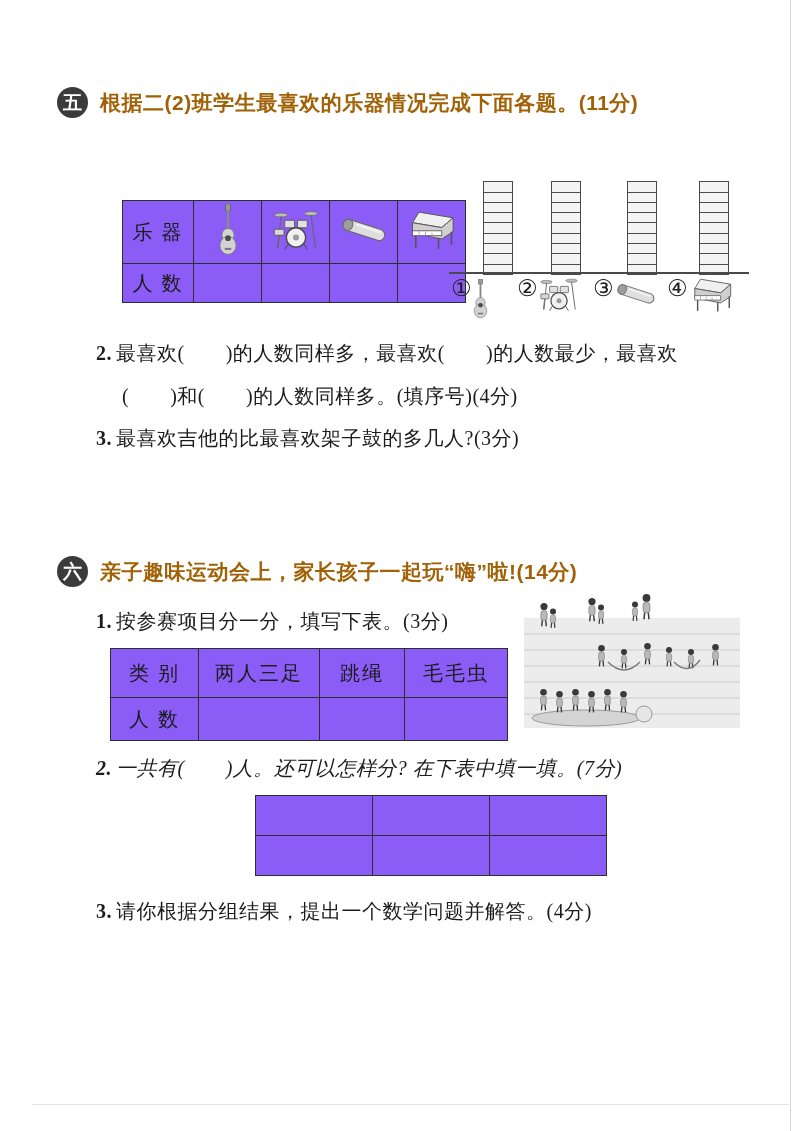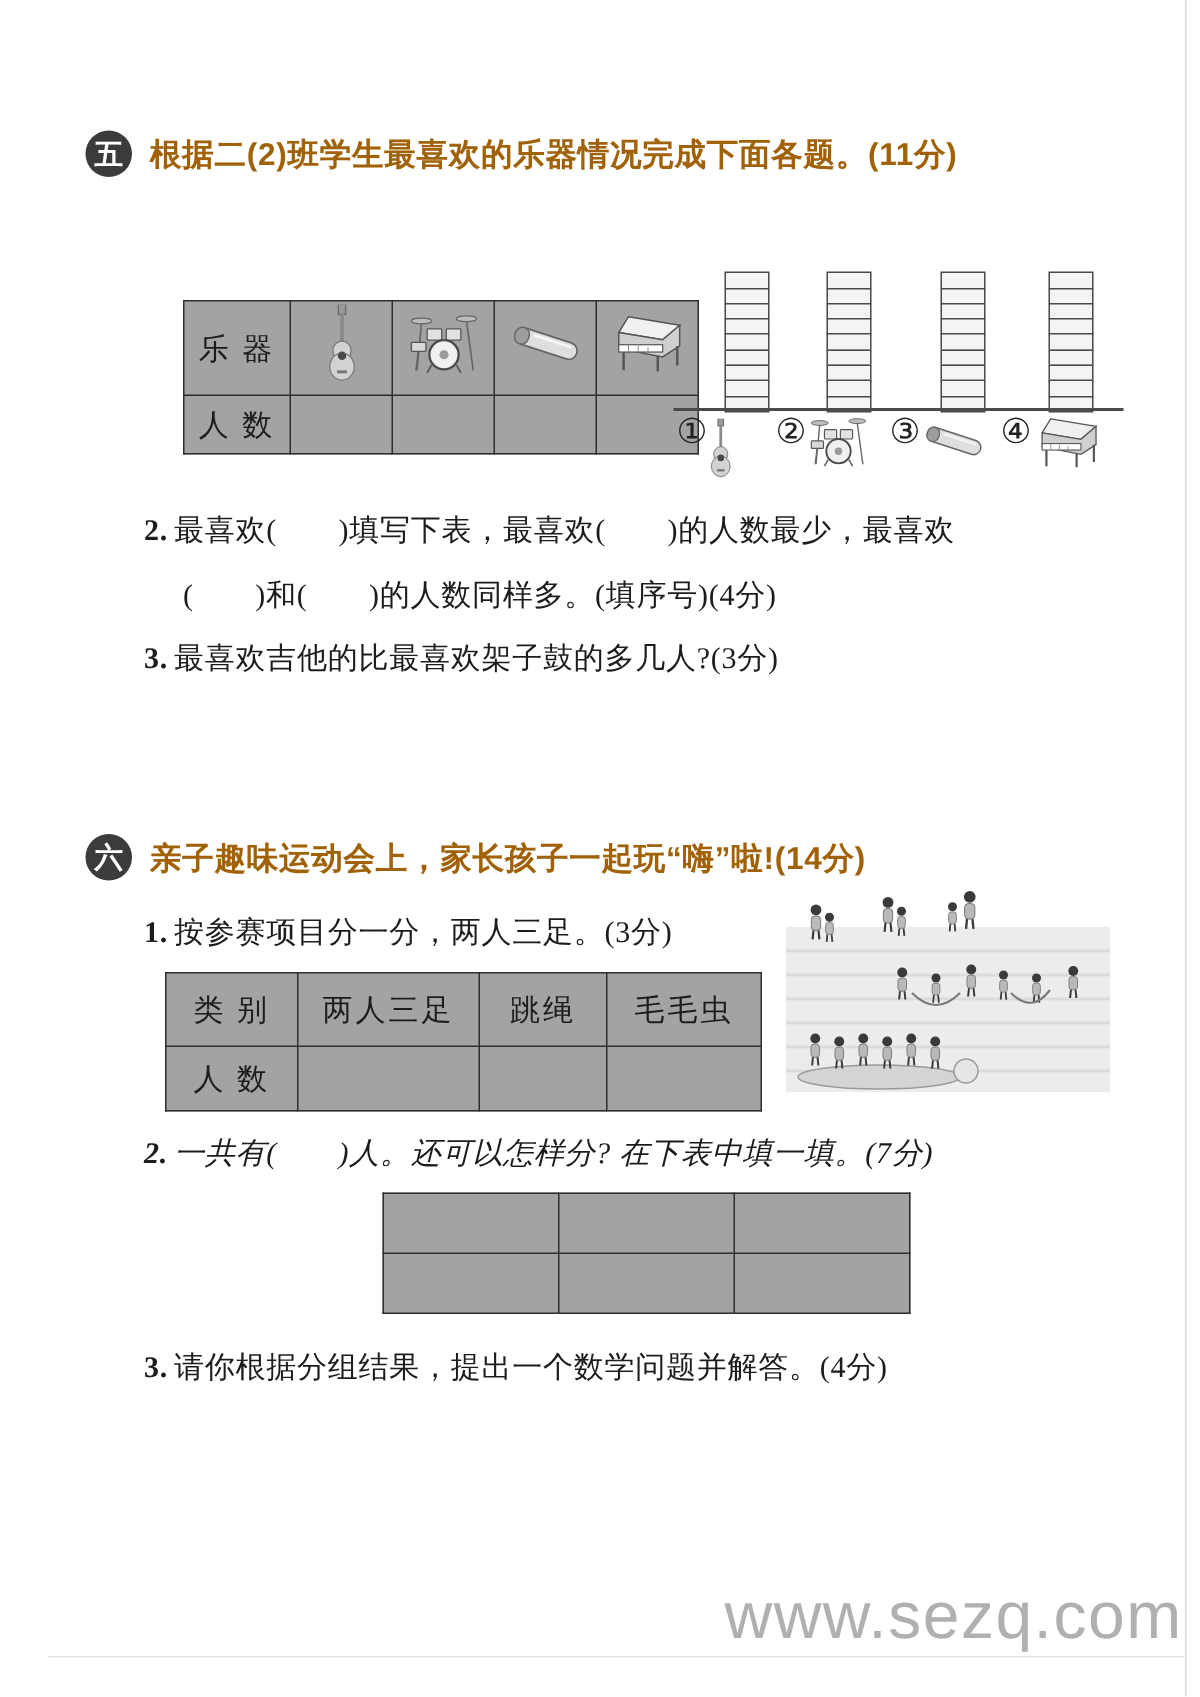--- a/index.html
+++ b/index.html
@@ -20,21 +20,21 @@
     letter-spacing:0.5px; white-space:nowrap;
   }
   
   .q{font-size:20px; white-space:nowrap; letter-spacing:0.5px;}
   .qnum{font-weight:bold; font-family:"Liberation Serif",serif; margin-right:4px;}
   .square-glyph{
     display:inline-block; width:20px; height:11px; border:1.6px solid #333;
     vertical-align:-1px; margin:0 2px; background:#fff;
   }
   
-  table.sheet{border-collapse:collapse; background:#a3a3a3;}
+  table.sheet{border-collapse:collapse; background:#8b5cf6;}
   table.sheet td{border:1.6px solid #2e2e2e; text-align:center; vertical-align:middle; font-size:20px; letter-spacing:2px;}
   table.t1 td{height:60px;}
   table.t1 tr.r2 td{height:36px;}
   table.t1 td.c0{width:68px;}
   table.t1 td.ci{width:65px;}
   table.t2 td.h0{width:85px;} table.t2 td.h1{width:118px;} table.t2 td.h2{width:82px;} table.t2 td.h3{width:100px;}
   table.t2 tr.r1 td{height:46px;} table.t2 tr.r2 td{height:40px;}
   table.t3 td{width:114px;} table.t3 tr td{height:37px;}
   
   .chart{width:300px; height:140px;}
@@ -219,37 +219,37 @@
     </div>
     <div class="plabel pl-3">
       <span class="circnum">④</span>
       <svg width="46" height="36">
           <use href="#icon-piano"></use>
         </svg>
     </div>
   </div>
 
   <div class="abs q" style="left:96px; top:340px;">
-    <span class="qnum">2.</span><span>最喜欢(　　)填写下表，最喜欢(　　)的人数最少，最喜欢</span>
+    <span class="qnum">2.</span><span>最喜欢(　　)的人数同样多，最喜欢(　　)的人数最少，最喜欢</span>
   </div>
   <div class="abs q" style="left:122px; top:383px;">
     <span>(　　)和(　　)的人数同样多。(填序号)(4分)</span>
   </div>
 
   <div class="abs q" style="left:96px; top:425px;">
     <span class="qnum">3.</span><span>最喜欢吉他的比最喜欢架子鼓的多几人?(3分)</span>
   </div>
 
   <div class="abs sec-header" style="left:57px; top:556px;">
     <span class="badge">六</span>
     <span class="sec-title">亲子趣味运动会上，家长孩子一起玩“嗨”啦!(14分)</span>
   </div>
 
   <div class="abs q" style="left:96px; top:608px;">
-    <span class="qnum">1.</span><span>按参赛项目分一分，两人三足。(3分)</span>
+    <span class="qnum">1.</span><span>按参赛项目分一分，填写下表。(3分)</span>
   </div>
 
   <svg class="abs" style="left:524px; top:592px;" width="216" height="140">
     <rect x="0" y="26" width="216" height="110" fill="#ececec"></rect>
     <line x1="0" y1="42" x2="216" y2="42" stroke="#dcdcdc" stroke-width="2"></line>
     <line x1="0" y1="58" x2="216" y2="58" stroke="#dcdcdc" stroke-width="2"></line>
     <line x1="0" y1="74" x2="216" y2="74" stroke="#dcdcdc" stroke-width="2"></line>
     <line x1="0" y1="90" x2="216" y2="90" stroke="#dcdcdc" stroke-width="2"></line>
     <line x1="0" y1="106" x2="216" y2="106" stroke="#dcdcdc" stroke-width="2"></line>
     <line x1="0" y1="122" x2="216" y2="122" stroke="#dcdcdc" stroke-width="2"></line>
@@ -313,17 +313,16 @@
       <td></td>
       <td></td>
     </tr>
   </tbody>
     </table>
 
   <div class="abs q" style="left:96px; top:898px;">
     <span class="qnum">3.</span><span>请你根据分组结果，提出一个数学问题并解答。(4分)</span>
   </div>
 
-  <div class="abs watermark" style="left:483px; top:1053px;">www.sezq.com</div>
   <div class="scan-edge-v"></div>
   <div class="scan-edge-h"></div>
 
 </div>
 
 </body></html>

